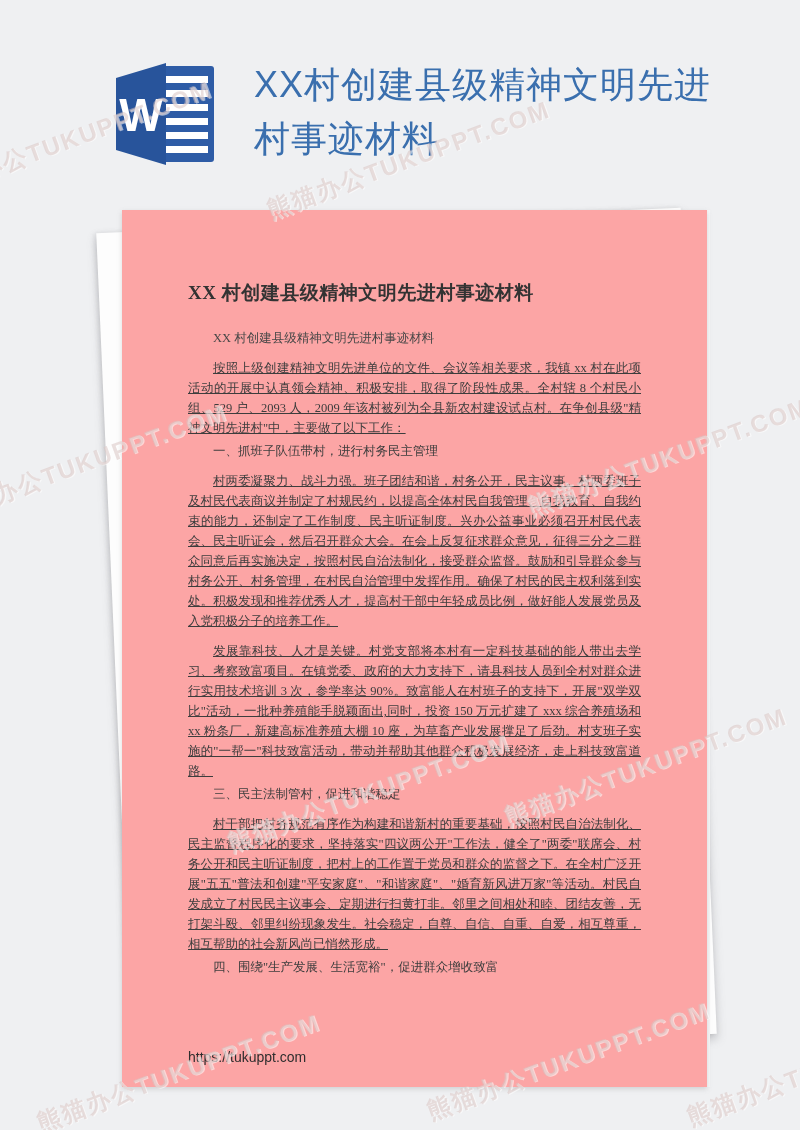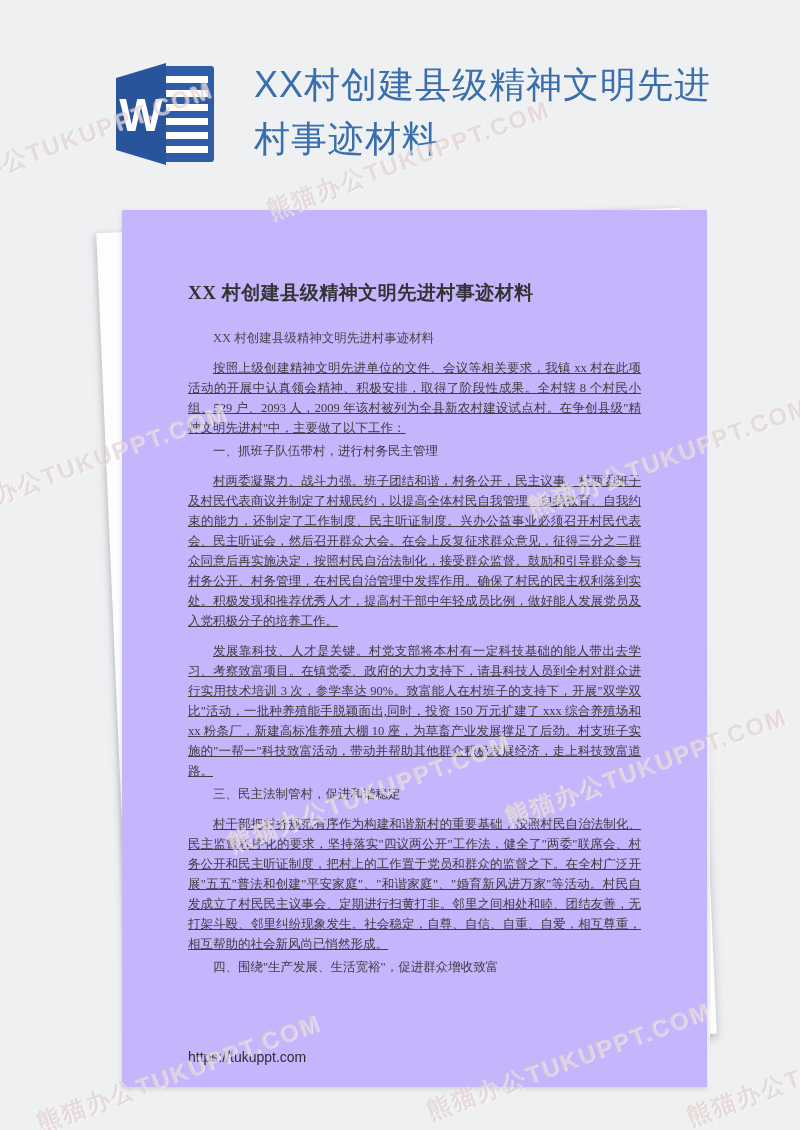--- a/index.html
+++ b/index.html
@@ -18,21 +18,21 @@
     letter-spacing:1px;
   }
   
   .back-page{
     position:absolute;left:114px;top:220px;width:585px;height:827px;
     background:#fdfdfd;transform:rotate(-2.5deg);
     box-shadow:0 5px 10px rgba(110,110,115,0.35), -2px 0 4px rgba(140,140,145,0.18);
   }
   .main-page{
     position:absolute;left:122px;top:210px;width:585px;height:877px;
-    background:#c4b5fd;
+    background:#fca5a5;
     box-shadow:0 2px 5px rgba(120,120,125,0.25), 3px 0 0 #f7f7f8;
   }
   .doc-heading{
     position:absolute;left:66px;top:70px;right:66px;
     font-family:"Liberation Serif","DejaVu Serif",serif;
     font-size:19px;font-weight:bold;color:#333;letter-spacing:0.5px;
   }
   .doc-body{
     position:absolute;left:66px;right:66px;top:118px;bottom:48px;overflow:hidden;
     font-family:"Liberation Serif","DejaVu Serif",serif;

